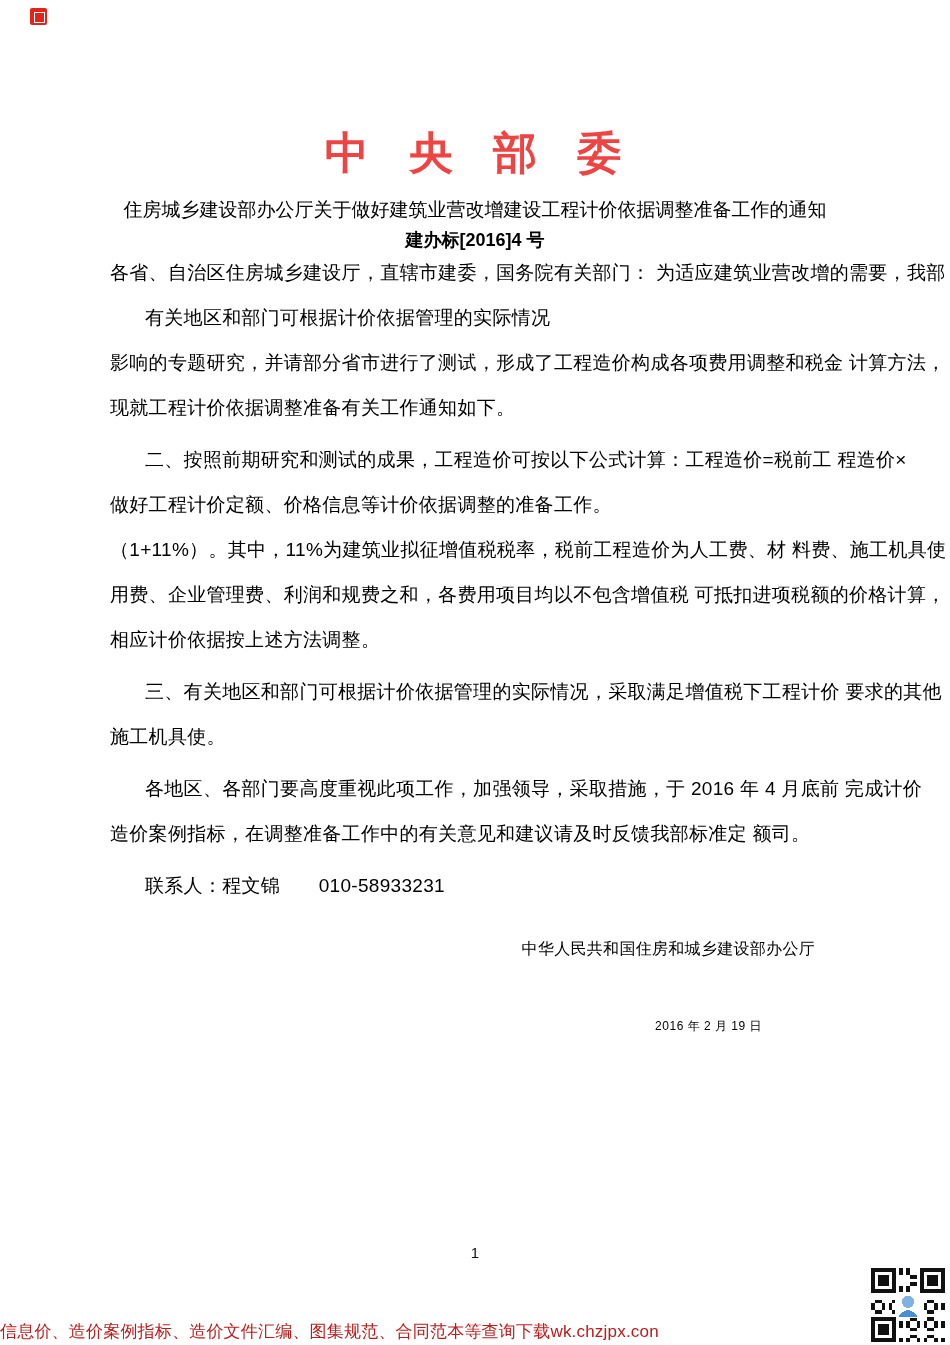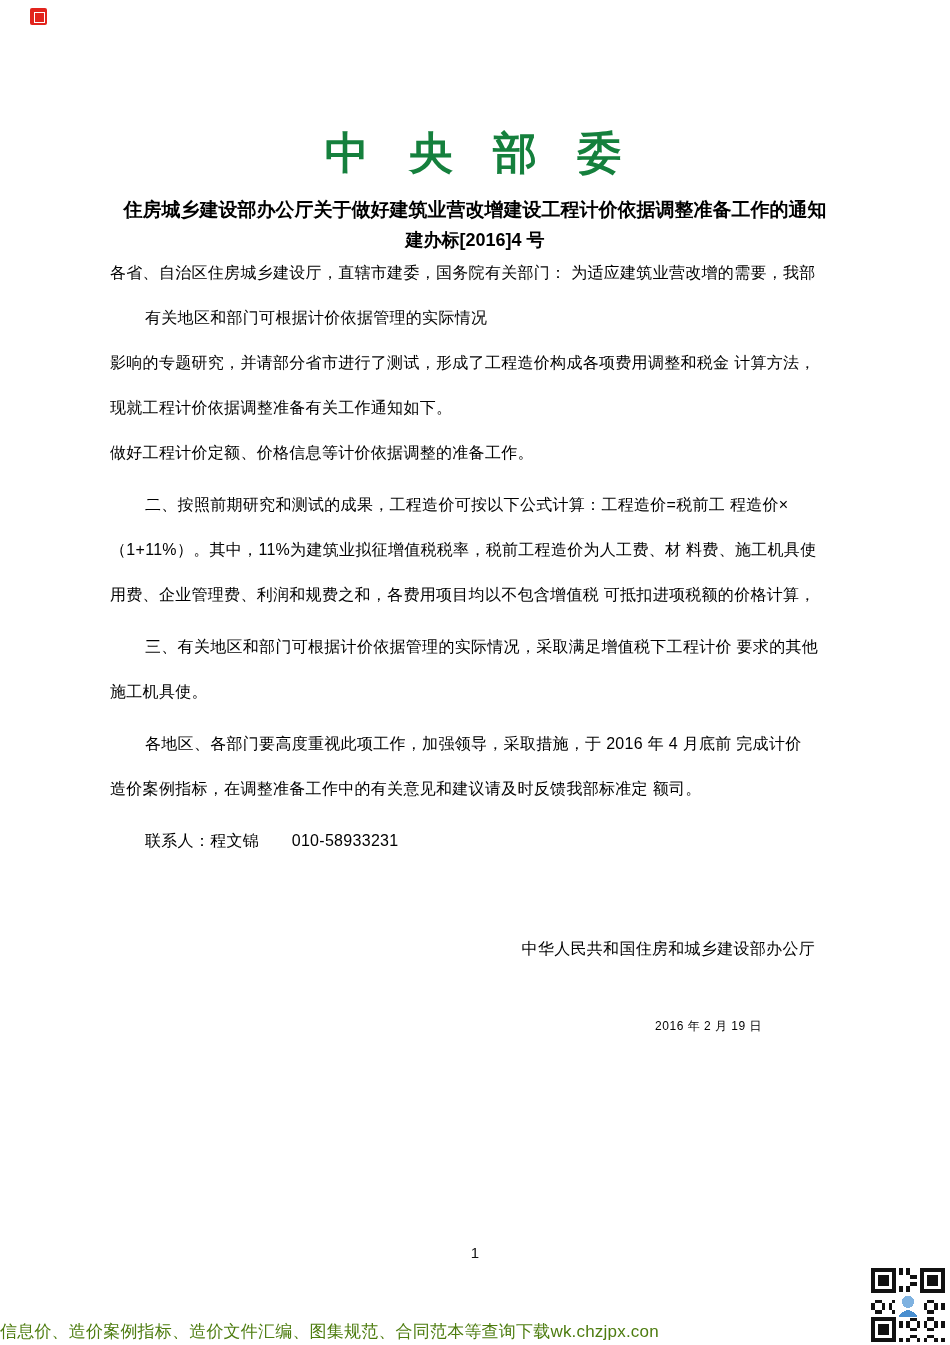--- a/index.html
+++ b/index.html
@@ -18,56 +18,56 @@
   }
   .red-mark::after{
     content:""; position:absolute; left:4px; top:4px; width:9px; height:9px;
     border:1.5px solid #ffffff;
   }
   .doc-title {
     position:absolute; top:124px; left:0; width:100%;
     text-align:center;
     font-size:44px; font-weight:700;
     letter-spacing:4px; word-spacing:20px;
-    color:#15803d;
+    color:#ef4444;
   }
   .doc-subtitle {
     position:absolute; top:197px; left:0; width:100%;
     text-align:center;
-    font-size:19px; font-weight:700;
+    font-size:19px; font-weight:400;
   }
   .doc-number {
     position:absolute; top:228px; left:0; width:100%;
     text-align:center;
     font-size:18px; font-weight:700;
   }
   .body-text {
     position:absolute; top:250px; left:110px; right:100px;
-    font-size:16px; letter-spacing:0.3px;
+    font-size:19px; letter-spacing:0.3px;
   }
   .body-line {
     line-height:45px; height:45px; white-space:nowrap;
   }
   .body-line.indent { padding-left:35px; }
   .body-line.para { margin-top:7px; }
   .sig-org {
     position:absolute; top:939px; right:135px;
     font-size:16px; letter-spacing:0.3px;
   }
   .sig-date {
     position:absolute; top:1018px; right:188px;
     font-size:12px; letter-spacing:0.5px;
   }
   .page-number {
     position:absolute; top:1244px; left:0; width:100%;
     text-align:center; font-size:15px; color:#111;
   }
   .promo-link {
     position:absolute; left:0; top:1320px;
-    font-size:17px; color:#4d7c0f;
+    font-size:17px; color:#b91c1c;
     letter-spacing:0.2px; white-space:nowrap;
     text-decoration:none; cursor:pointer;
   }
   .qr-wrap {
     position:absolute; right:5px; top:1268px;
     width:74px; height:74px; background:#fff;
   }
   .qr-wrap svg { width:100%; height:100%; display:block; }
 </style>
 </head>
@@ -77,24 +77,25 @@
 
 <div class="doc-title">中 央 部 委</div>
 <div class="doc-subtitle">住房城乡建设部办公厅关于做好建筑业营改增建设工程计价依据调整准备工作的通知</div>
 <div class="doc-number">建办标[2016]4 号</div>
 
 <div class="body-text">
   <div class="body-line">各省、自治区住房城乡建设厅，直辖市建委，国务院有关部门： 为适应建筑业营改增的需要，我部</div>
   <div class="body-line indent">有关地区和部门可根据计价依据管理的实际情况</div>
   <div class="body-line">影响的专题研究，并请部分省市进行了测试，形成了工程造价构成各项费用调整和税金 计算方法，</div>
   <div class="body-line">现就工程计价依据调整准备有关工作通知如下。</div>
+  <div class="body-line indent para">二、按照前期研究和测试的成果，工程造价可按以下公式计算：工程造价=税前工 程造价×</div>
   <div class="body-line">做好工程计价定额、价格信息等计价依据调整的准备工作。</div>
-  <div class="body-line indent para">二、按照前期研究和测试的成果，工程造价可按以下公式计算：工程造价=税前工 程造价×</div>
   <div class="body-line">（1+11%）。其中，11%为建筑业拟征增值税税率，税前工程造价为人工费、材 料费、施工机具使</div>
   <div class="body-line">用费、企业管理费、利润和规费之和，各费用项目均以不包含增值税 可抵扣进项税额的价格计算，</div>
+  <div class="body-line">相应计价依据按上述方法调整。</div>
   <div class="body-line indent para">三、有关地区和部门可根据计价依据管理的实际情况，采取满足增值税下工程计价 要求的其他</div>
   <div class="body-line">施工机具使。</div>
   <div class="body-line indent para">各地区、各部门要高度重视此项工作，加强领导，采取措施，于 2016 年 4 月底前 完成计价</div>
   <div class="body-line">造价案例指标，在调整准备工作中的有关意见和建议请及时反馈我部标准定 额司。</div>
   <div class="body-line indent para">联系人：程文锦　　010-58933231</div>
 </div>
 
 <div class="sig-org">中华人民共和国住房和城乡建设部办公厅</div>
 <div class="sig-date">2016 年 2 月 19 日</div>
 

